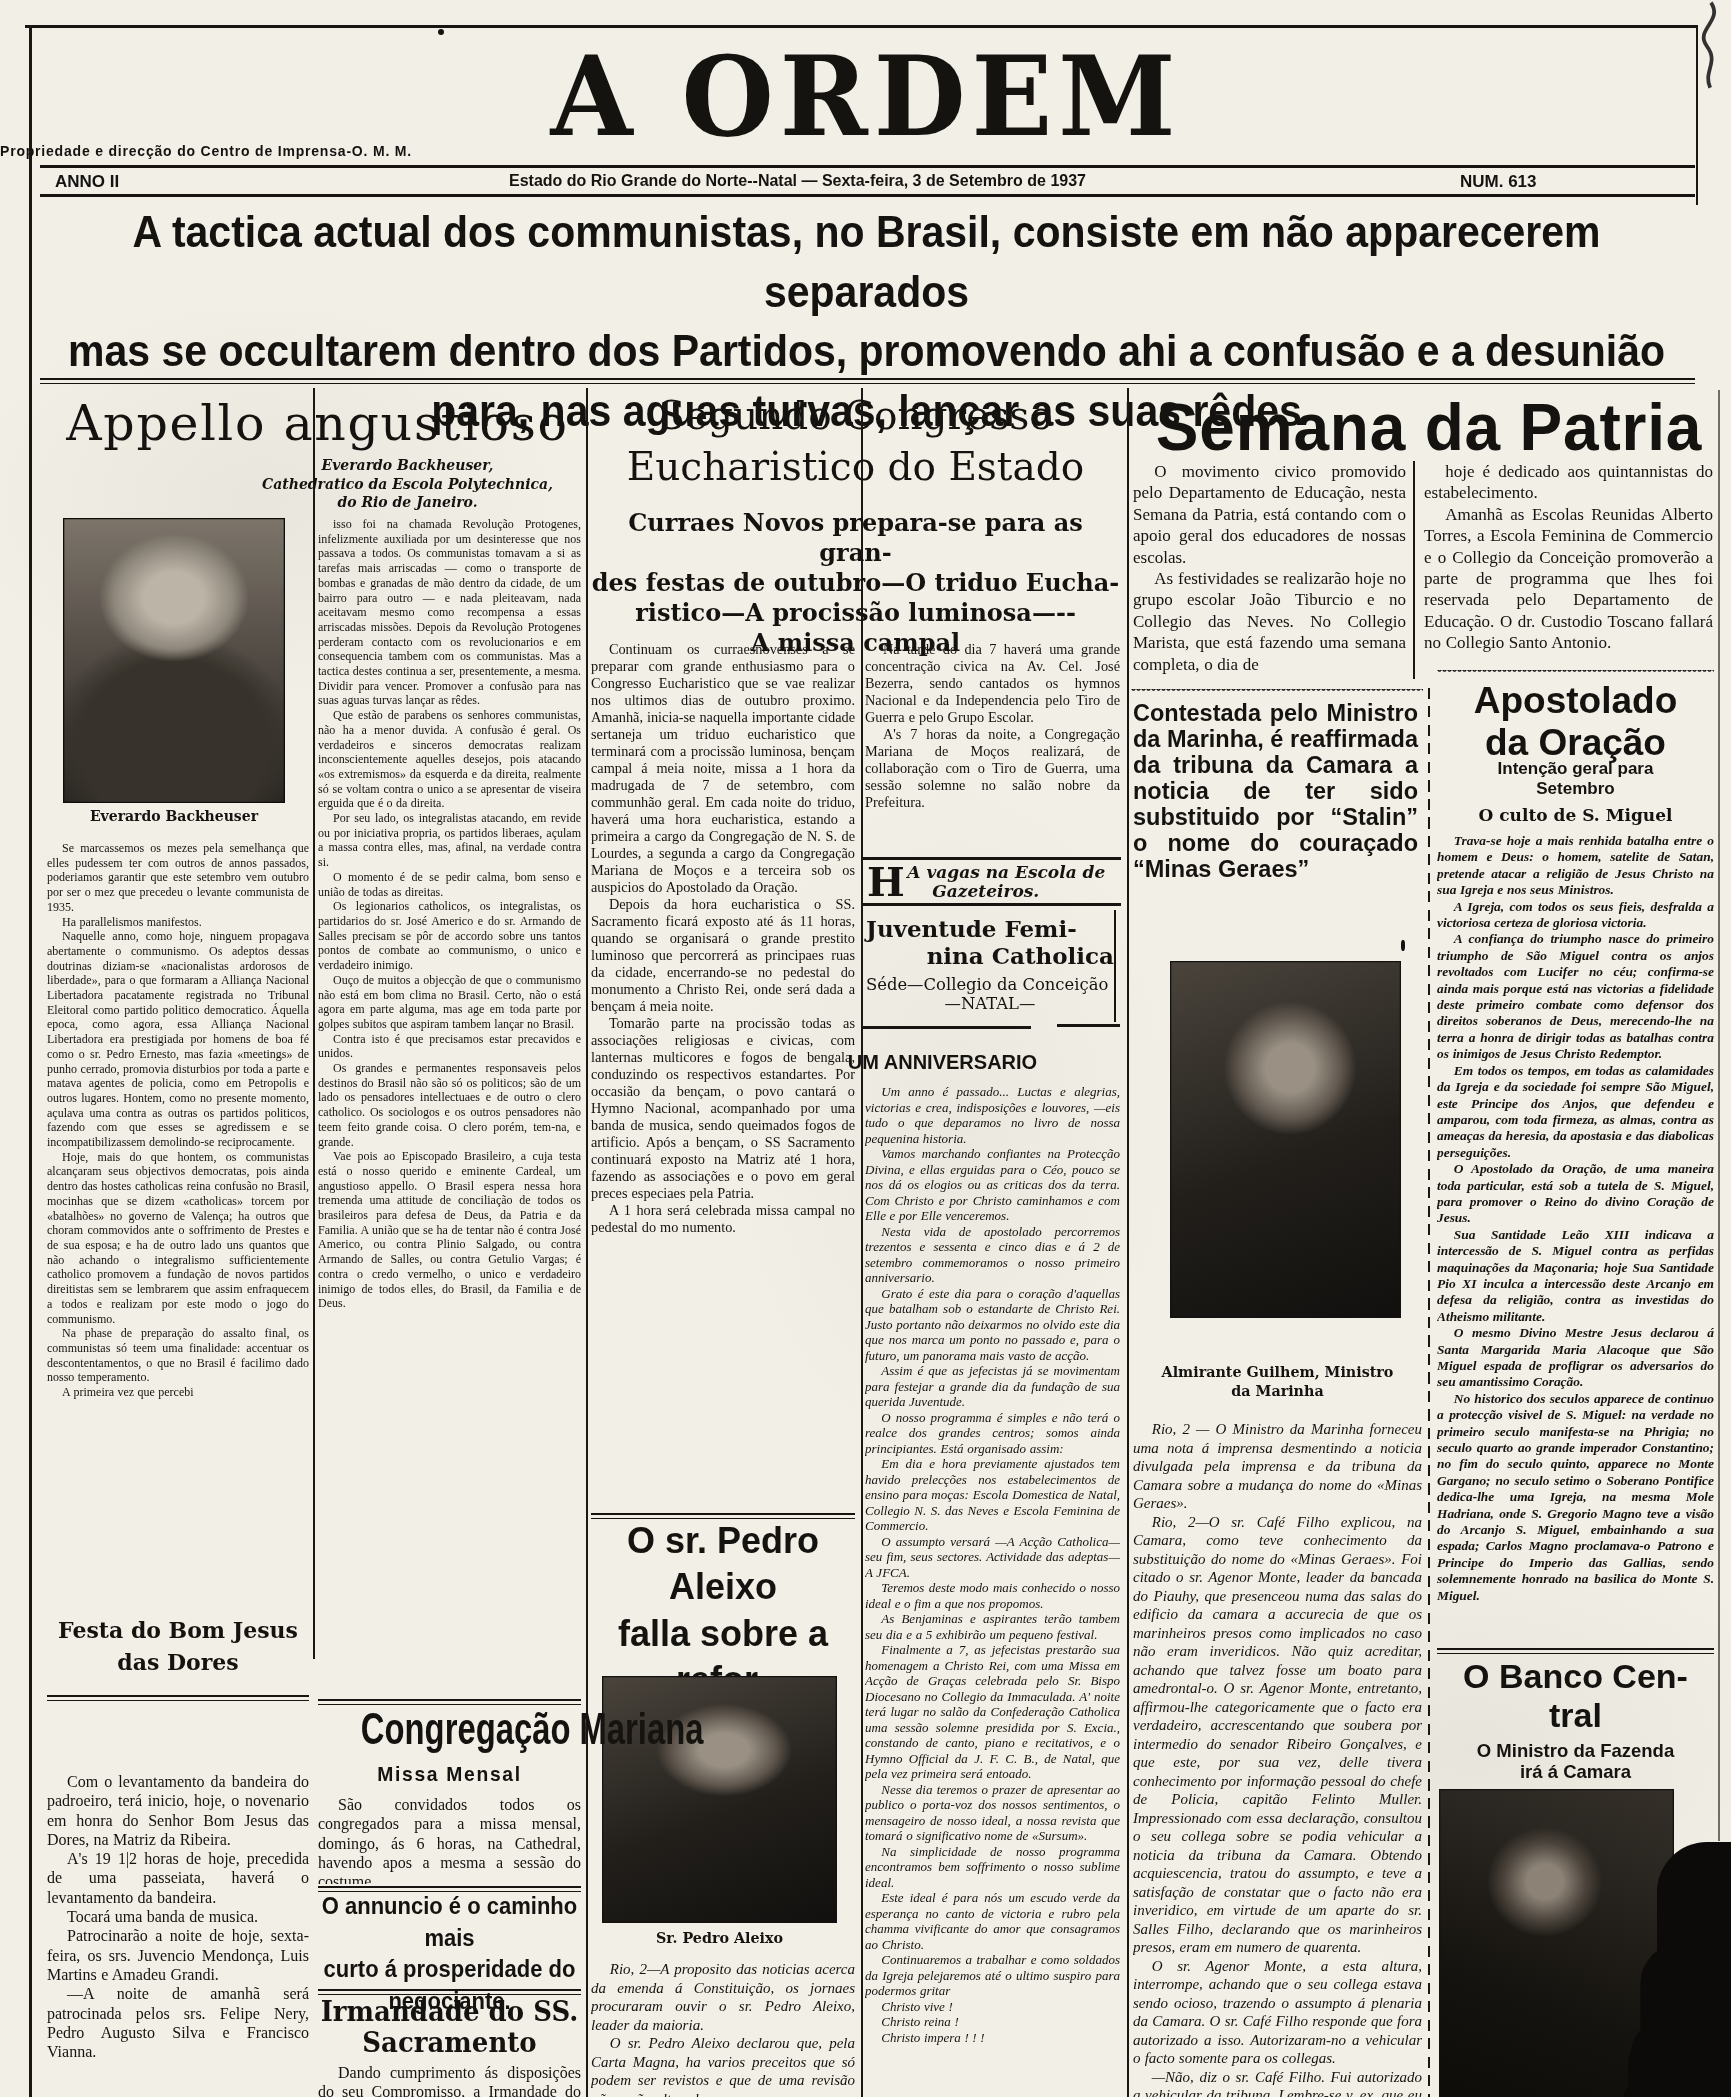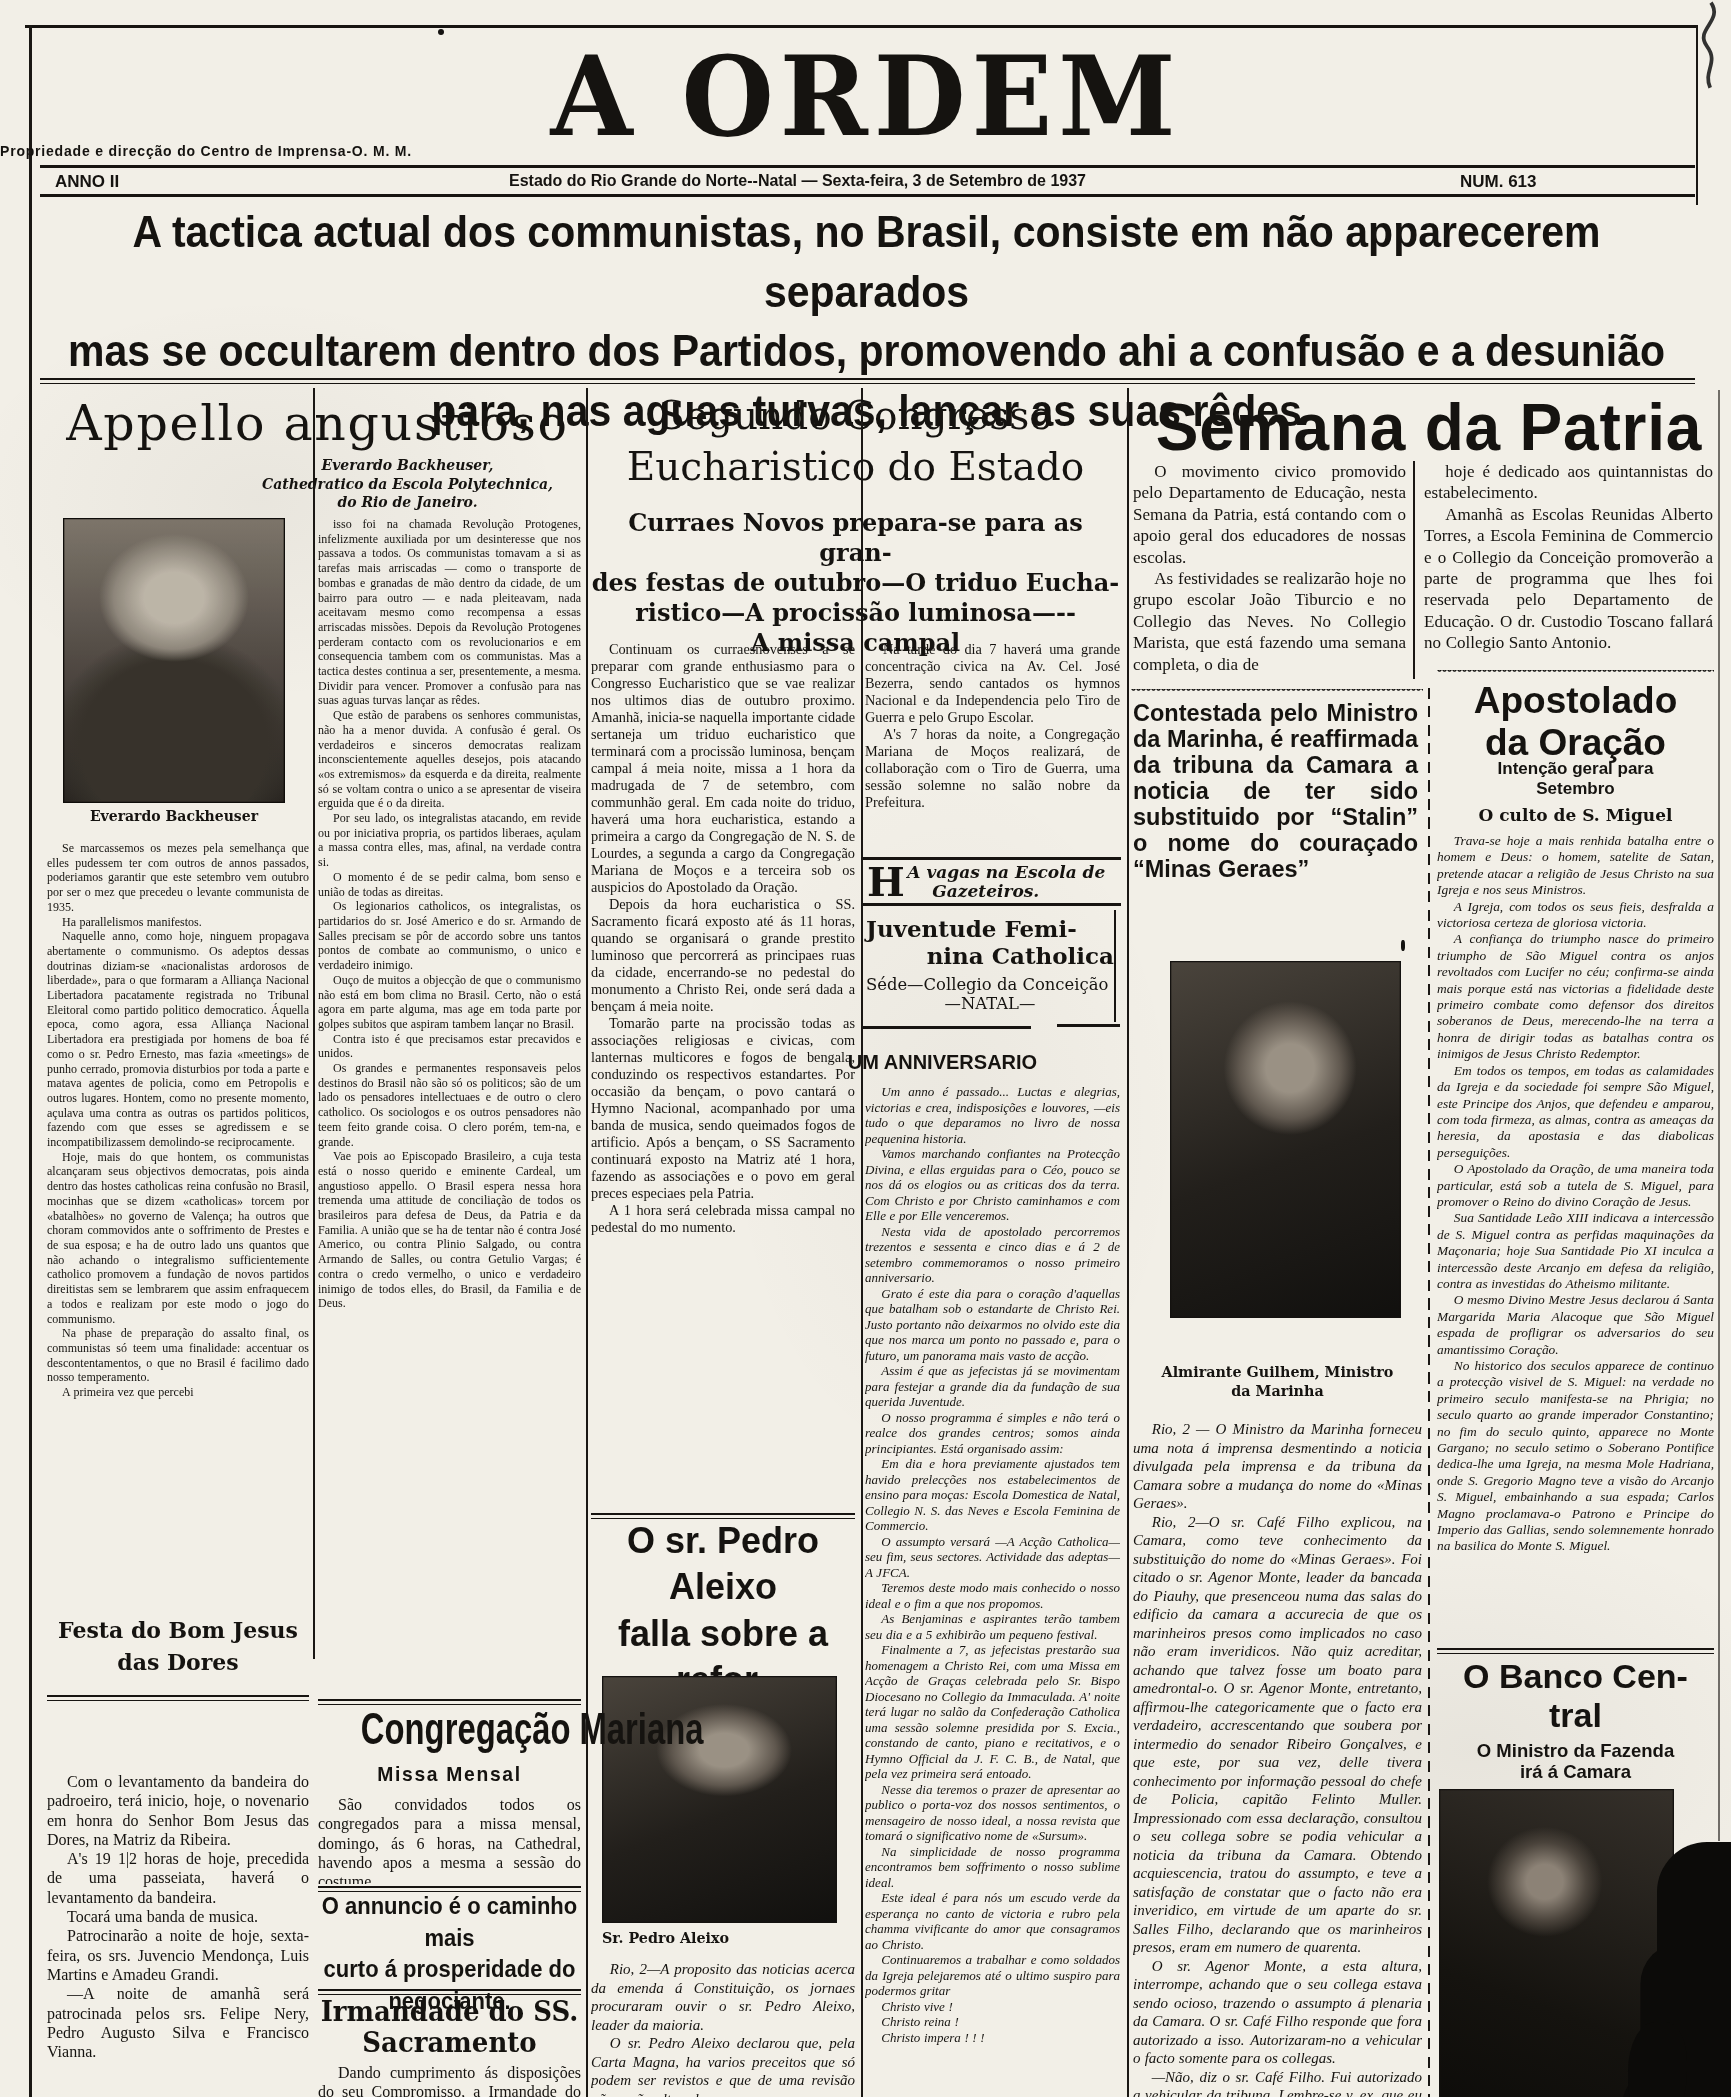--- a/index.html
+++ b/index.html
@@ -25,21 +25,21 @@
   .serif{font-family:"DejaVu Serif","Liberation Serif",serif;}
   .sans{font-family:"Liberation Sans","DejaVu Sans",sans-serif;}
   .b{font-weight:bold;}
   .it{font-style:italic;}
   .body-s{font-size:12px;line-height:14.7px;}
   .body-m{font-size:14.3px;line-height:17px;}
   .body-ml{font-size:15px;line-height:18.5px;}
   .body-l{font-size:16px;line-height:19.3px;}
   .body-xl{font-size:17px;line-height:21.4px;}
   .body-juv{font-size:13px;line-height:15.5px;}
-  .body-apo{font-size:13.4px;line-height:16.4px;}
+  .body-apo{font-size:13.4px;line-height:16.4px;font-weight:bold;}
   .photo{background:
       radial-gradient(ellipse 45% 30% at 50% 28%, #b9b2a5 0 30%, #8d867b 60%, transparent 75%),
       radial-gradient(ellipse 70% 50% at 50% 80%, #3a362f 0 60%, transparent 80%),
       linear-gradient(180deg,#7d766b 0%,#57504a 45%,#2c2824 100%);
       box-shadow:0 0 0 1.3px #141210 inset; filter:contrast(1.05);}
   .photo-dark{background:
       radial-gradient(ellipse 40% 26% at 52% 30%, #9a9184 0 26%, #5f574e 55%, transparent 72%),
       linear-gradient(160deg,#4a443c 0%,#221f1b 55%,#11100e 100%);
       box-shadow:0 0 0 1.3px #141210 inset;}
   .photo-vdark{background:
@@ -216,21 +216,21 @@
       <p>Christo impera ! ! !</p>
     </div>
 
   <div class="abs dbl" style="left:591px;top:1513px;width:264px;"></div>
   <div class="abs sans b ctr" style="left:591px;top:1524px;width:264px;font-size:36px;line-height:44px;transform:scaleY(1.05);">
       <p>O sr. Pedro Aleixo</p>
       <p>falla sobre a refor-</p>
       <p>ma da Constituição</p>
     </div>
   <div class="abs photo-dark" style="left:602px;top:1676px;width:235px;height:247px;"></div>
-  <div class="abs serif b" style="left:602px;top:1930px;width:235px;font-size:14.3px;">Sr. Pedro Aleixo</div>
+  <div class="abs serif b" style="left:602px;top:1930px;width:235px;text-align:center;font-size:14.3px;">Sr. Pedro Aleixo</div>
   <div class="abs cols it body-ml" style="left:591px;top:1960px;width:264px;height:399px;">
       <p>Rio, 2—A proposito das noticias acerca da emenda á Constituição, os jornaes procuraram ouvir o sr. Pedro Aleixo, leader da maioria.</p>
       <p>O sr. Pedro Aleixo declarou que, pela Carta Magna, ha varios preceitos que só podem ser revistos e que de uma revisão não serão alterados.</p>
     </div>
 
   <div class="abs dbl" style="left:47px;top:1695px;width:262px;"></div>
   <div class="abs serif b ctr" style="left:49px;top:1614px;width:258px;font-size:22px;line-height:32px;">
       <p>Festa do Bom Jesus</p>
       <p>das Dores</p>
     </div>

